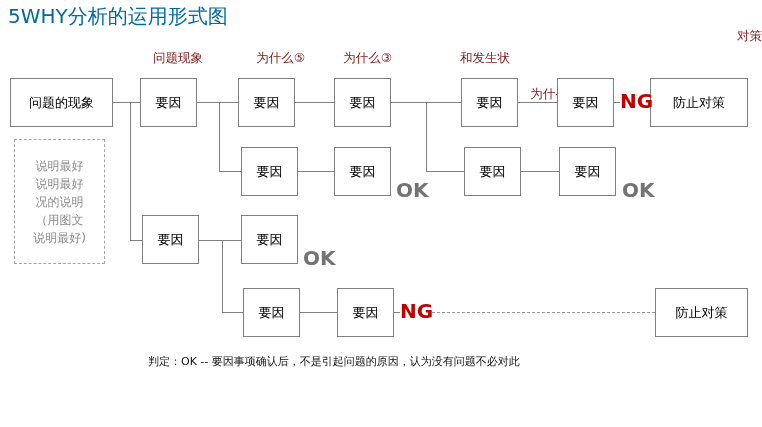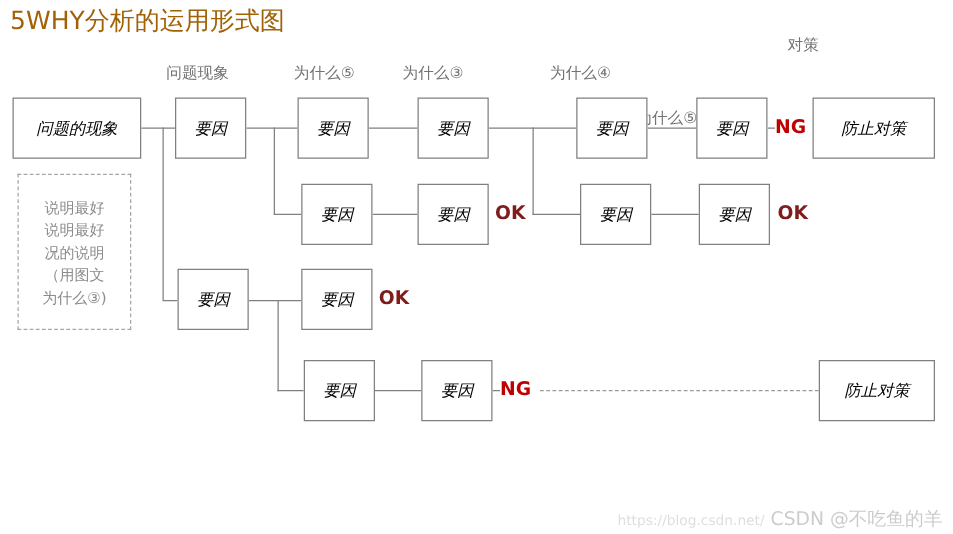--- a/index.html
+++ b/index.html
@@ -20,44 +20,43 @@
     left: 0; top: 0;
     width: 762px;
     height: 427px;
   }
   #title {
     position: absolute;
     left: 8px;
     top: 4px;
     font-size: 20px;
     line-height: 24px;
-    color: #a16207;
+    color: #0369a1;
     white-space: nowrap;
     letter-spacing: 0px;
   }
   .hdr {
     position: absolute;
     font-size: 12.5px;
     line-height: 15px;
-    color: #737373;
-    white-space: nowrap;
-    text-align: left;
+    color: #7f1d1d;
+    white-space: nowrap;
+    text-align: right;
   }
   .box {
     position: absolute;
     border: 1px solid #808080;
     background: #ffffff;
     box-sizing: border-box;
     display: flex;
     align-items: center;
     justify-content: center;
     font-size: 13px;
     color: #000000;
     white-space: nowrap;
-    font-style: italic;
   }
   .box-wide {
     font-size: 13px;
   }
   .dashbox {
     position: absolute;
     border: 1px dashed #a6a6a6;
     background: #ffffff;
     box-sizing: border-box;
     display: flex;
@@ -76,27 +75,27 @@
   }
   .lnh { height: 1px; }
   .lnv { width: 1px; }
   .dashln {
     position: absolute;
     height: 0;
     border-top: 1px dashed #9a9a9a;
   }
   .tag {
     position: absolute;
-    font-size: 15px;
+    font-size: 20px;
     line-height: 17px;
     font-weight: bold;
     white-space: nowrap;
   }
   .tag-ng { color: #c00000; }
-  .tag-ok { color: #7f1d1d; }
+  .tag-ok { color: #737373; margin-top: 20px; }
   .legend {
     position: absolute;
     font-size: 11px;
     line-height: 20px;
     color: #111111;
     white-space: nowrap;
   }
   .legend-ind { padding-left: 27px; }
   #watermark {
     position: absolute;
@@ -112,21 +111,21 @@
 </head>
 <body>
 
 <div class="canvas">
 
   <div id="title">5WHY分析的运用形式图</div>
 
   <div class="hdr" style="left:133px;top:50px;width:70px;">问题现象</div>
   <div class="hdr" style="left:235px;top:50px;width:70px;">为什么⑤</div>
   <div class="hdr" style="left:322px;top:50px;width:70px;">为什么③</div>
-  <div class="hdr" style="left:440px;top:50px;width:70px;">为什么④</div>
+  <div class="hdr" style="left:440px;top:50px;width:70px;">和发生状</div>
   <div class="hdr" style="left:509px;top:50px;width:70px;margin-top:36px;">为什么⑤</div>
 
   <div class="hdr" style="left:630px;top:28px;width:132px;">对策</div>
 
   <div class="ln lnh" style="left:113px;top:102px;width:27px;"></div>
 
   <div class="ln lnv" style="left:130px;top:102px;height:138px;"></div>
   <div class="ln lnh" style="left:130px;top:240px;width:12px;"></div>
 
   <div class="ln lnh" style="left:197px;top:102px;width:41px;"></div>
@@ -157,21 +156,21 @@
 
   <div class="dashln" style="left:432px;top:312px;width:223px;"></div>
 
   <div class="box box-wide" style="left:10px;top:78px;width:103px;height:49px;">问题的现象</div>
 
   <div class="dashbox" style="left:14px;top:139px;width:91px;height:125px;">
     <span>说明最好</span>
     <span>说明最好</span>
     <span>况的说明</span>
     <span>（用图文</span>
-    <span>为什么③)</span>
+    <span>说明最好)</span>
   </div>
 
   <div class="box" style="left:140px;top:78px;width:57px;height:49px;">要因</div>
   <div class="box" style="left:238px;top:78px;width:57px;height:49px;">要因</div>
   <div class="box" style="left:334px;top:78px;width:57px;height:49px;">要因</div>
   <div class="box" style="left:461px;top:78px;width:57px;height:49px;">要因</div>
   <div class="box" style="left:557px;top:78px;width:57px;height:49px;">要因</div>
 
   <div class="box" style="left:241px;top:147px;width:57px;height:49px;">要因</div>
   <div class="box" style="left:334px;top:147px;width:57px;height:49px;">要因</div>
@@ -186,19 +185,16 @@
 
   <div class="box box-wide" style="left:650px;top:78px;width:98px;height:49px;">防止对策</div>
   <div class="box box-wide" style="left:655px;top:288px;width:93px;height:49px;">防止对策</div>
 
   <div class="tag tag-ng" style="left:620px;top:93px;">NG</div>
   <div class="tag tag-ok" style="left:396px;top:162px;">OK</div>
   <div class="tag tag-ok" style="left:622px;top:162px;">OK</div>
   <div class="tag tag-ok" style="left:303px;top:230px;">OK</div>
   <div class="tag tag-ng" style="left:400px;top:303px;">NG</div>
 
-
-  <div id="watermark">
-    <span class="wm-url">https://blog.csdn.net/</span>
-    <span>CSDN @不吃鱼的羊</span>
-  </div>
+  <div class="legend" style="left:148px;top:352px;">判定：OK --  要因事项确认后，不是引起问题的原因，认为没有问题不必对此</div>
+
 
 </div>
 
 </body></html>

